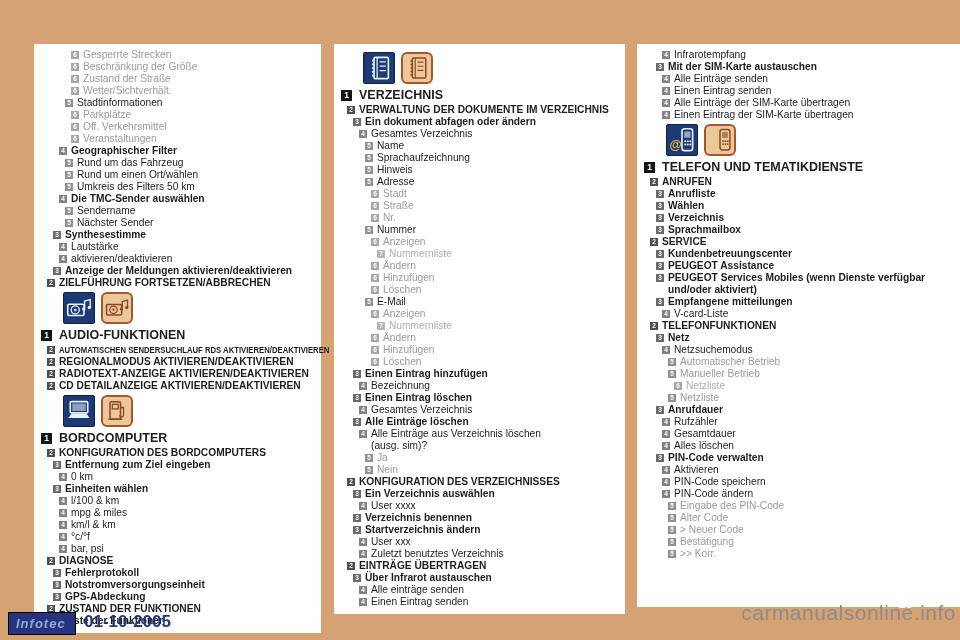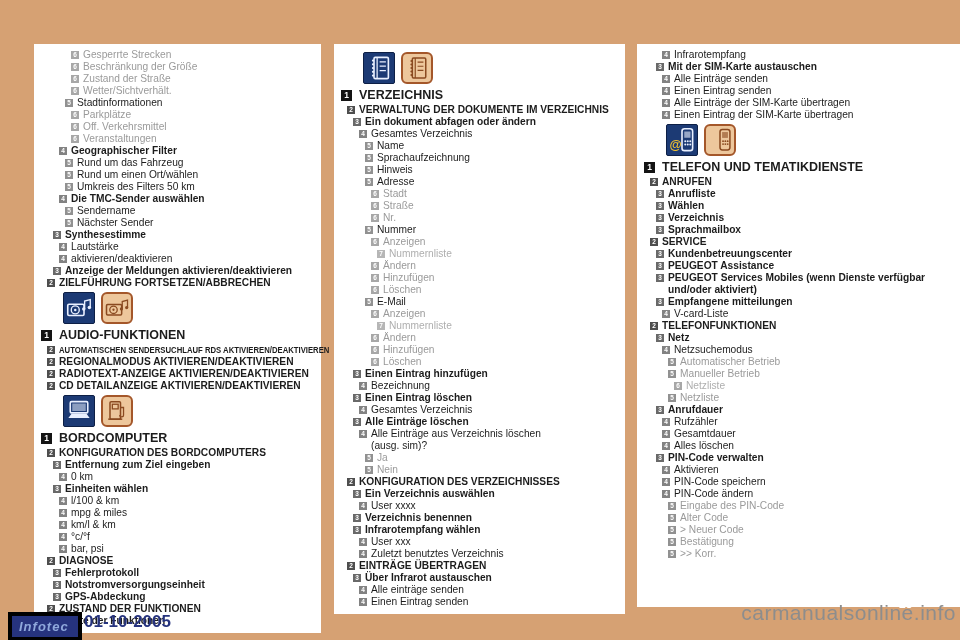--- a/index.html
+++ b/index.html
@@ -31,21 +31,21 @@
   .bg1 { background:#141414; } .bg2 { background:#4e4e4e; } .bg3 { background:#696969; }
   .bg4 { background:#828282; } .bg5 { background:#919191; } .bg6 { background:#a7a7a7; } .bg7 { background:#b6b6b6; }
 
   .iconrow { display:flex; gap:6px; margin:3px 0 3px 26px; height:32px; }
   .tile { width:32px; height:32px; flex:none; }
   .tile.blue { background:#1c3a74; border:1px solid #0d1f45; border-radius:2px; }
   .tile.tan  { background:#edc79c; border:2px solid #a4572a; border-radius:6px; }
   .tile svg { width:100%; height:100%; display:block; }
 
   .brand { position:absolute; left:8px; top:612px; background:#26337e; color:#8fa8dc; font-weight:bold; font-style:italic;
-           font-size:13px; padding:3px 9px 3px 7px; letter-spacing:1px; border:4px solid #000000; z-index:6; }
+           font-size:13px; padding:3px 9px 3px 7px; letter-spacing:1px; border:1px solid #000000; z-index:6; }
   .date  { position:absolute; left:84px; top:612px; color:#26337e; font-weight:bold; font-size:17px; z-index:6; }
   .pagenum   { position:absolute; left:899px; top:597px; color:#ffffff; font-weight:bold; font-size:12px; z-index:4; }
   .watermark { position:absolute; right:4px; top:601px; color:#8d8d8d; font-size:21px; letter-spacing:0.5px; z-index:5; }
 </style>
 </head>
 <body>
 
 <div class="page">
   <div class="panel" id="col-left">
       <div class="row lv6 gray">
@@ -417,21 +417,21 @@
       <div class="row lv4">
         <span class="badge bg4">4</span>
         <span class="txt">User xxxx</span>
       </div>
       <div class="row lv3 b">
         <span class="badge bg3">3</span>
         <span class="txt">Verzeichnis benennen</span>
       </div>
       <div class="row lv3 b">
         <span class="badge bg3">3</span>
-        <span class="txt">Infrarotempfang wählen</span>
+        <span class="txt">Startverzeichnis ändern</span>
       </div>
       <div class="row lv4">
         <span class="badge bg4">4</span>
         <span class="txt">User xxx</span>
       </div>
       <div class="row lv4">
         <span class="badge bg4">4</span>
         <span class="txt">Zuletzt benutztes Verzeichnis</span>
       </div>
       <div class="row lv2 b">

